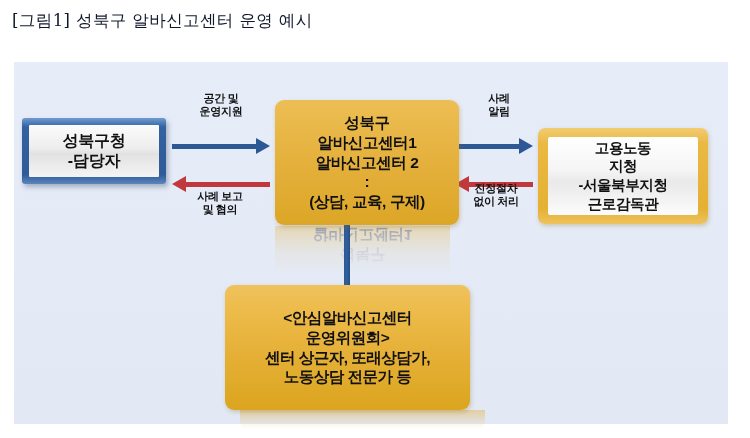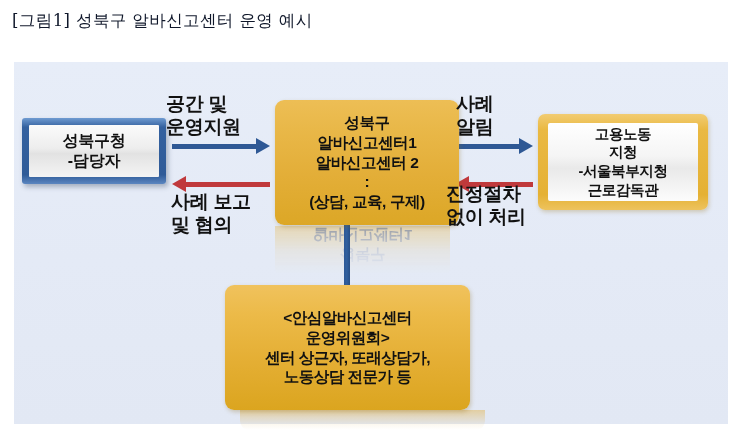--- a/index.html
+++ b/index.html
@@ -117,21 +117,21 @@
     font-weight: bold;
     color: #111;
     line-height: 1.28;
     letter-spacing: -0.4px;
     white-space: pre-line;
   }
 
   
   .node-labor {
     left: 538px;
-    top: 114px;
+    top: 128px;
     width: 170px;
     height: 96px;
     background: linear-gradient(180deg, #f2cc72 0%, #eab943 16%, #e5b134 84%, #edc35e 100%);
     border-radius: 7px;
     padding: 9px 10px;
     box-shadow: 1px 2px 4px rgba(150,115,30,0.30);
   }
   .node-labor .inner {
     width: 100%;
     height: 100%;
@@ -205,31 +205,31 @@
   .arrow.red { flex-direction: row; }
 
   .arrow-gov-to-center { left: 172px; top: 140px; width: 98px; }
   .arrow-center-to-gov { left: 172px; top: 178px; width: 98px; }
   .arrow-center-to-labor { left: 455px; top: 140px; width: 78px; }
   .arrow-labor-to-center { left: 455px; top: 178px; width: 78px; }
 
   
   .arrow-label {
     position: absolute;
-    text-align: left;
-    font-size: 19px;
+    text-align: center;
+    font-size: 11px;
     font-weight: bold;
     color: #111111;
     line-height: 1.22;
     white-space: pre-line;
     letter-spacing: -0.3px;
     z-index: 5;
   }
   .label-space-support   { left: 166px; top: 92px;  width: 110px; }
-  .label-report-consult  { left: 171px; top: 190px; width: 112px; }
+  .label-report-consult  { left: 164px; top: 190px; width: 112px; font-family: Liberation Serif, serif; }
   .label-case-notify     { left: 456px; top: 92px;  width: 86px; }
   .label-no-petition     { left: 446px; top: 182px; width: 100px; }
 </style>
 </head>
 <body>
 
 <div class="caption">[그림1] 성북구 알바신고센터 운영 예시</div>
 
 <div class="panel"></div>
 

